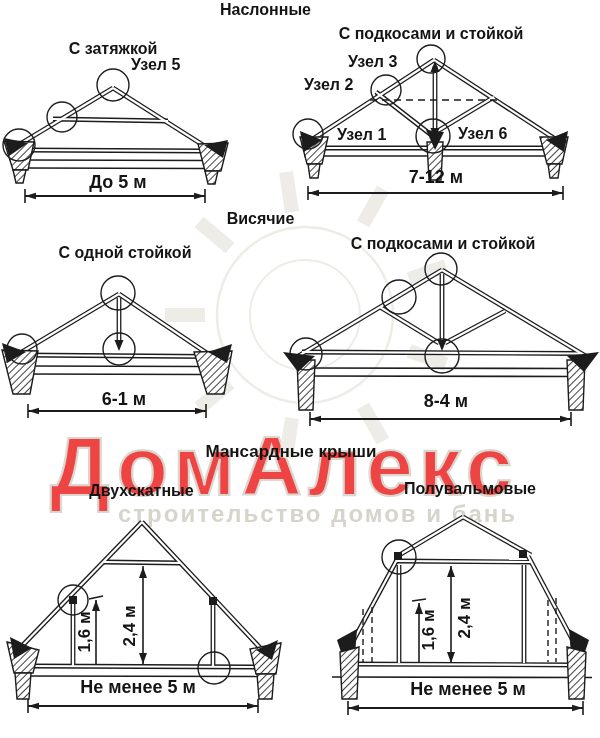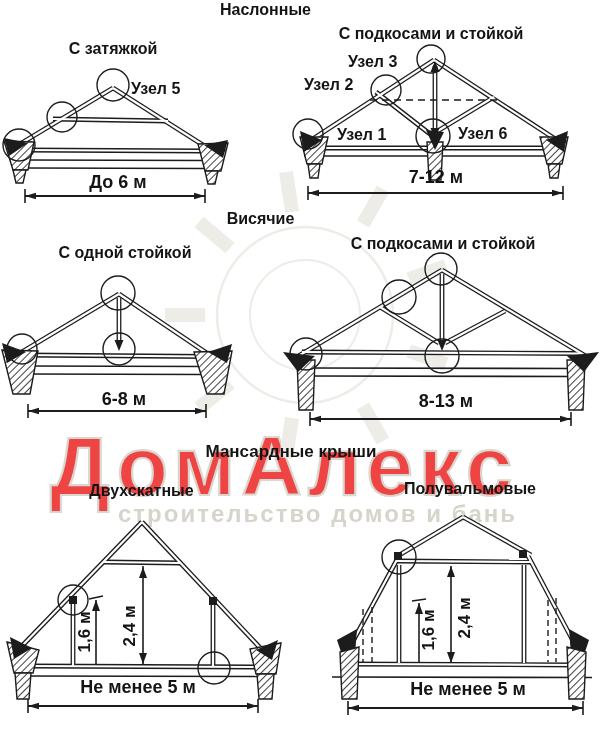--- a/index.html
+++ b/index.html
@@ -303,35 +303,35 @@
         <line class="ln" x1="348" y1="701" x2="348" y2="715"></line>
         <line class="ln" x1="583" y1="701" x2="583" y2="715"></line>
       </g>
     </g>
   </svg>
 
   <div class="labels">
     <div class="lbl c t16" style="left:52px;top:41px;width:122px;">С затяжкой</div>
 
     <div class="lbl c t16" style="left:203px;top:2px;width:125px;">Наслонные</div>
-    <div class="lbl t16" style="left:131px;top:81px;">Узел 5</div>
-    <div class="lbl c t18" style="left:78px;top:173px;width:80px;">До 6 м</div>
+    <div class="lbl t16" style="left:131px;top:57px;">Узел 5</div>
+    <div class="lbl c t18" style="left:78px;top:173px;width:80px;">До 5 м</div>
 
     <div class="lbl c t16" style="left:316px;top:26px;width:230px;">С подкосами и стойкой</div>
     <div class="lbl t16" style="left:348px;top:54px;">Узел 3</div>
     <div class="lbl t16" style="left:304px;top:77px;">Узел 2</div>
     <div class="lbl t16" style="left:337px;top:127px;text-align:center;">Узел 1</div>
     <div class="lbl t16" style="left:458px;top:126px;">Узел 6</div>
     <div class="lbl c t18" style="left:403px;top:168px;width:66px;">7-12 м</div>
 
     <div class="lbl c t16" style="left:213px;top:211px;width:95px;">Висячие</div>
     <div class="lbl c t16" style="left:41px;top:245px;width:168px;">С одной стойкой</div>
-    <div class="lbl c t18" style="left:92px;top:390px;width:64px;">6-8 м</div>
+    <div class="lbl c t18" style="left:92px;top:390px;width:64px;">6-1 м</div>
     <div class="lbl c t16" style="left:329px;top:236px;width:228px;">С подкосами и стойкой</div>
-    <div class="lbl c t18" style="left:412px;top:392px;width:68px;">8-13 м</div>
+    <div class="lbl c t18" style="left:412px;top:392px;width:68px;">8-4 м</div>
 
     <div class="lbl c t17" style="left:185px;top:443px;width:212px;">Мансардные крыши</div>
 
     <div class="lbl c t16" style="left:75px;top:483px;width:133px;">Двухскатные</div>
     <div class="vlabel" style="left:85px;top:632px;">1,6 м</div>
     <div class="vlabel" style="left:130px;top:626px;">2,4 м</div>
     <div class="lbl c t18" style="left:70px;top:678px;width:136px;">Не менее 5 м</div>
 
     <div class="lbl c t16" style="left:388px;top:481px;width:164px;">Полувальмовые</div>
     <div class="vlabel" style="left:429px;top:630px;">1,6 м</div>

